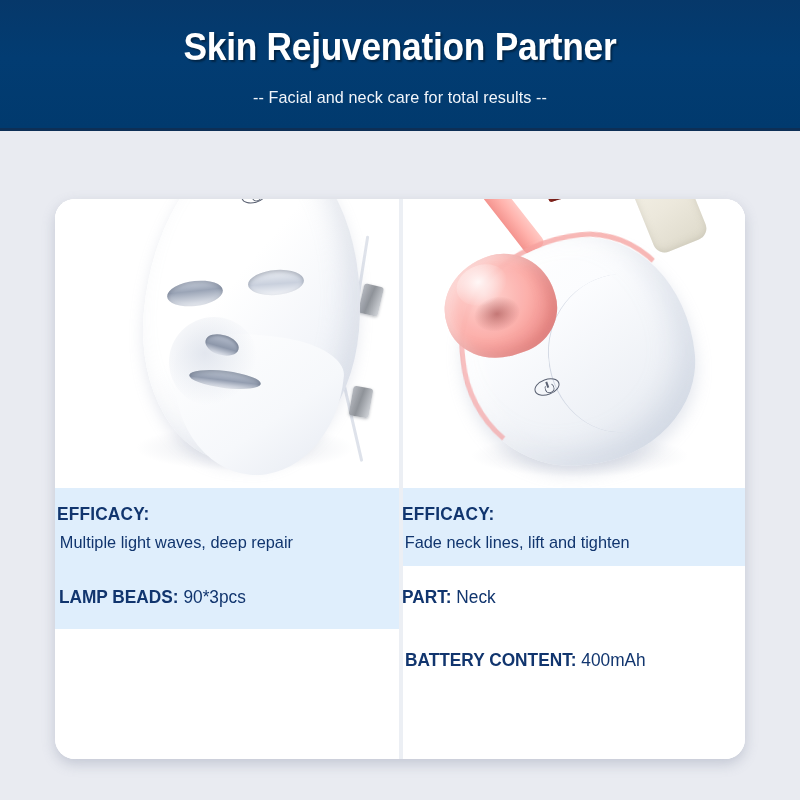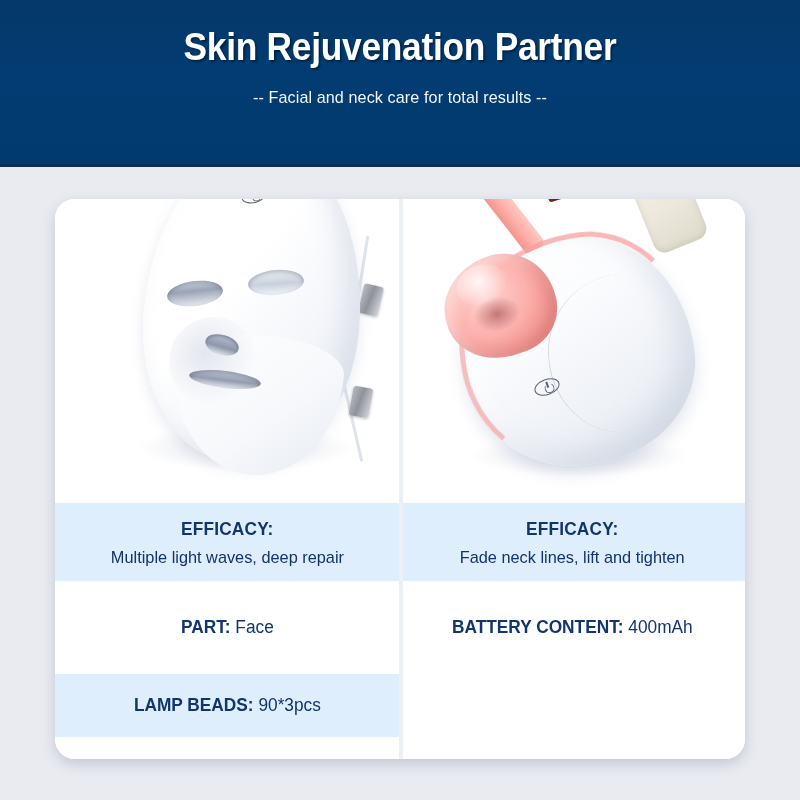--- a/index.html
+++ b/index.html
@@ -15,21 +15,21 @@
     font-family: "Liberation Sans", sans-serif;
     background: #e9ebf1;
     position: relative;
   }
 
   
   .header {
     position: absolute;
     left: 0; top: 0;
     width: 800px;
-    height: 167px;
+    height: 131px;
     background: #063a6b;
     background: linear-gradient(180deg,#06386a 0%,#023c72 45%,#013a6e 100%);
     border-bottom: 3px solid #0d2f56;
     overflow: hidden;
   }
   .header-title {
     position: absolute;
     left: 0; top: 26px;
     width: 800px;
     text-align: center;
@@ -100,25 +100,24 @@
   .specs {
     position: absolute;
     left: 0; top: 289px;
     width: 100%;
     height: 271px;
   }
   .row {
     width: 100%;
     display: flex;
     flex-direction: column;
-    align-items: center;
+    align-items: flex-start;
     justify-content: center;
     text-align: center;
     color: #11356e;
-    margin-top: 15px;
   }
   .row.shade { background: #dfeefc; }
   .row.plain { background: #ffffff; }
   .row-efficacy { height: 78px; padding-top: 2px; }
   .row-one      { height: 63px; }
   .row-label {
     font-size: 18px;
     font-weight: bold;
     letter-spacing: 0.2px;
     transform: scaleX(0.96);
@@ -392,26 +391,20 @@
           <div class="mouth-hole"></div>
           <div class="power-oval mask-power"></div>
         </div>
       </div>
 
       <div class="specs">
         <div class="row shade row-efficacy">
           <div class="row-label">EFFICACY:</div>
           <div class="row-value">Multiple light waves, deep repair</div>
         </div>
-        <div class="row plain row-one">
-          <div class="row-inline">
-            <b>PART:</b>
-            <span class="v">Face</span>
-          </div>
-        </div>
         <div class="row shade row-one">
           <div class="row-inline">
             <b>LAMP BEADS:</b>
             <span class="v">90*3pcs</span>
           </div>
         </div>
       </div>
     </div>
 
     <div class="col">
@@ -439,20 +432,26 @@
         </div>
       </div>
 
       <div class="specs">
         <div class="row shade row-efficacy">
           <div class="row-label">EFFICACY:</div>
           <div class="row-value">Fade neck lines, lift and tighten</div>
         </div>
         <div class="row plain row-one">
           <div class="row-inline">
+            <b>PART:</b>
+            <span class="v">Neck</span>
+          </div>
+        </div>
+        <div class="row plain row-one">
+          <div class="row-inline">
             <b>BATTERY CONTENT:</b>
             <span class="v">400mAh</span>
           </div>
         </div>
       </div>
     </div>
 
     <div class="col-divider"></div>
   </div>
 </div>

